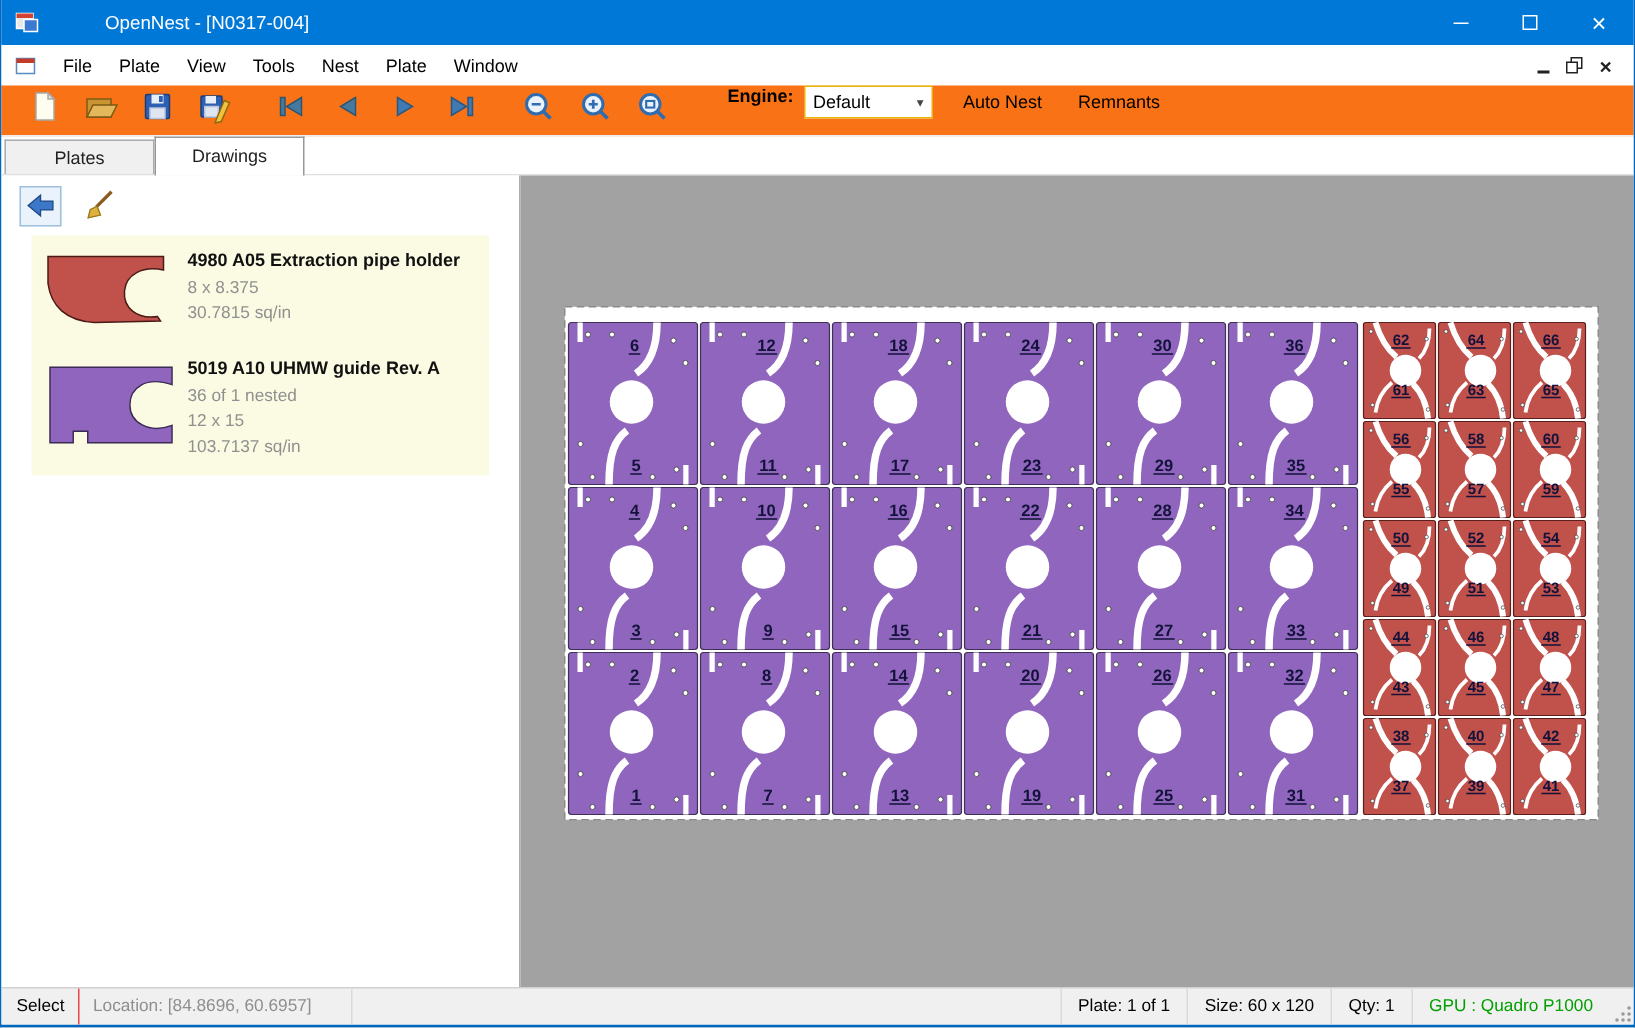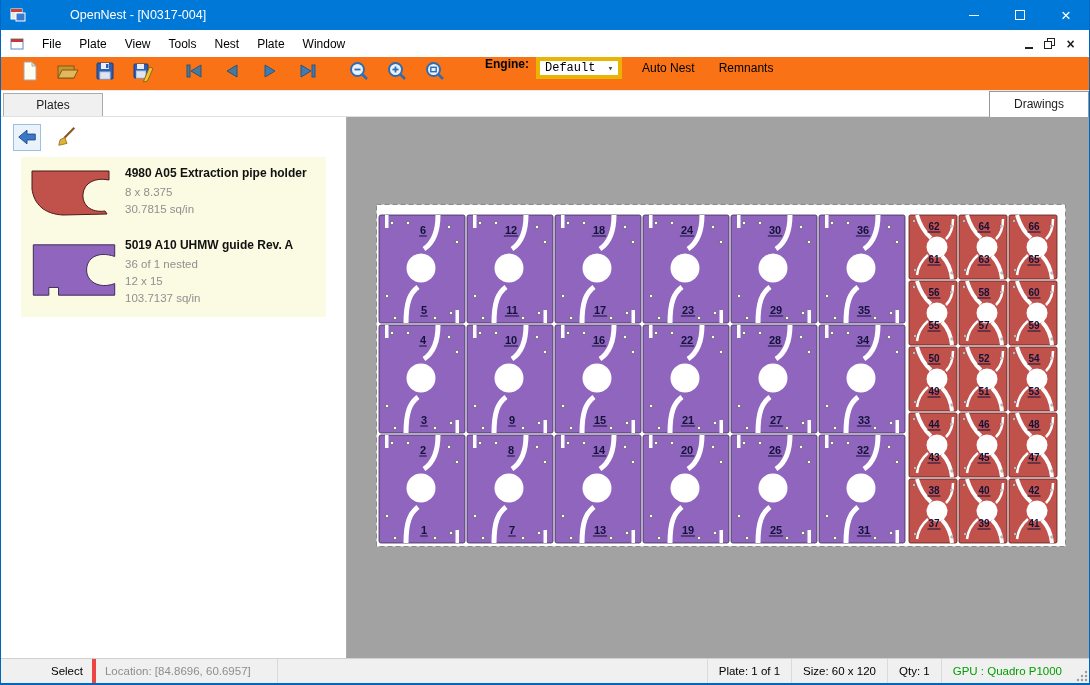--- a/index.html
+++ b/index.html
@@ -24,27 +24,27 @@
   .mdi-controls{margin-left:auto;display:flex;align-items:center;padding-right:2px;}
   .mdi-btn{width:21px;height:19px;display:flex;align-items:center;justify-content:center;color:#222;}
   .mdi-min-glyph{width:8px;height:2px;background:#222;margin-top:9px;}
   .mdi-close-glyph{font-size:14px;font-weight:bold;line-height:1;}
 
   
   .toolbar{height:34px;display:flex;padding-left:12px;background:#f97316;border-bottom:1px solid #ededed;flex:none;}
   .tb-btn{width:32px;height:28px;display:flex;align-items:center;justify-content:center;margin-right:6px;flex:none;}
   .tb-gap{width:13px;flex:none;}
   .engine-label{font-weight:bold;margin:0 7px 0 28px;}
-  .engine-combo{width:86px;height:22px;border:4px solid #eab308;display:flex;align-items:center;background:#fff;font-family:Liberation Mono, monospace;}
+  .engine-combo{width:86px;height:22px;border:1px solid #eab308;display:flex;align-items:center;background:#fff;}
   .engine-combo .val{flex:1;padding-left:5px;}
   .engine-combo .arrow{width:15px;color:#444;font-size:9px;text-align:center;}
   .tb-label{margin-left:16px;padding:4px 4px;}
 
   
-  .tabstrip{height:26px;display:flex;align-items:flex-end;background:#fff;padding-left:2px;border-bottom:1px solid #e0e0e0;flex:none;justify-content:space-between;}
+  .tabstrip{height:26px;display:flex;align-items:flex-end;background:#fff;padding-left:2px;border-bottom:1px solid #e0e0e0;flex:none;}
   .tab{width:100px;text-align:center;color:#222;}
   .tab.inactive{height:23px;line-height:22px;background:#f0f0f0;border:1px solid #ababab;border-bottom:none;}
   .tab.active{height:26px;line-height:25px;background:#fff;border:1px solid #989898;border-bottom:none;margin-bottom:-1px;position:relative;z-index:2;}
 
   
   .main{flex:1;display:flex;min-height:0;}
   .left-panel{width:346px;flex:none;border-right:1px solid #acacac;display:flex;flex-direction:column;background:#fff;}
   .panel-toolbar{height:40px;display:flex;align-items:center;padding-left:12px;gap:12px;flex:none;}
   .icon-btn{width:28px;height:27px;display:flex;align-items:center;justify-content:center;}
   .icon-btn.boxed{border:1px solid #9ebfdd;background:#eaf3fc;}
@@ -53,21 +53,21 @@
   .thumb{width:96px;flex:none;display:flex;align-items:flex-start;padding-top:4px;}
   .item-text .title{font-weight:bold;font-size:12px;color:#111;margin-bottom:4px;padding-top:3px;}
   .item-text .sub{font-size:11.5px;color:#909090;line-height:17px;}
 
   .canvas{flex:1;background:#a2a2a2;position:relative;overflow:hidden;}
   #plate-svg{position:absolute;left:29px;top:87px;}
 
   
   .statusbar{height:25px;background:#f0f0f0;border-top:1px solid #d0d0d0;display:flex;align-items:center;font-size:11.5px;flex:none;}
   .sb-seg{height:100%;display:flex;align-items:center;padding:0 9px;}
-  .sb-mode{padding-left:10px;min-width:48px;border-right:4px solid #ef4444;margin-left:40px;}
+  .sb-mode{padding-left:10px;min-width:48px;border-right:1px solid #ef4444;}
   .sb-location{color:#8e8e8e;width:182px;border-right:1px solid #dadada;}
   .sb-spacer{flex:1;}
   .sb-right{border-left:1px solid #dadada;padding:0 11px;height:100%;display:flex;align-items:center;}
   .sb-gpu{color:#00a000;}
   .sb-grip{width:16px;height:100%;display:flex;align-items:flex-end;justify-content:flex-end;}
 </style>
 </head>
 <body>
 
 <div class="window">

